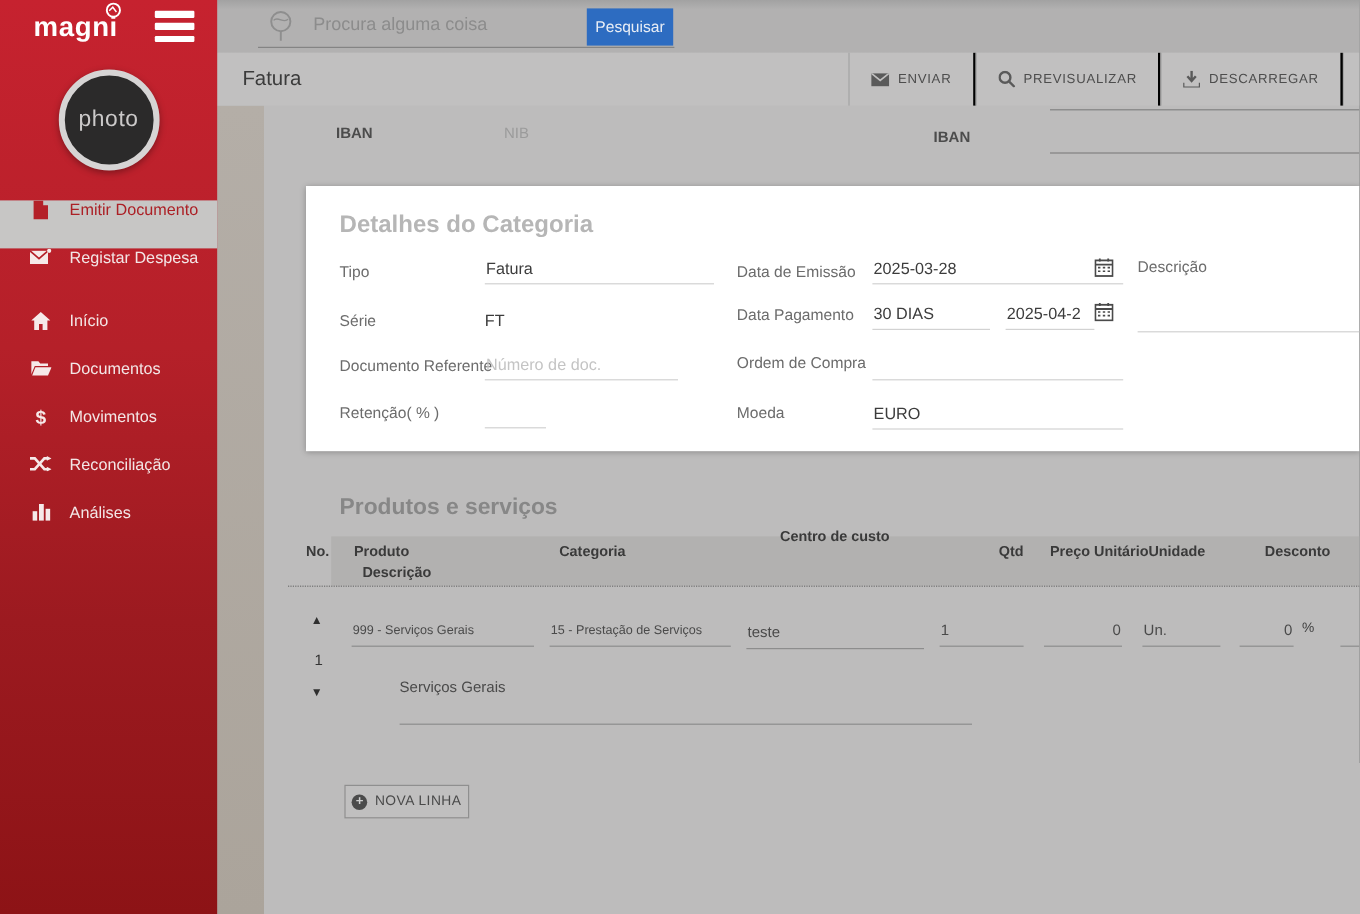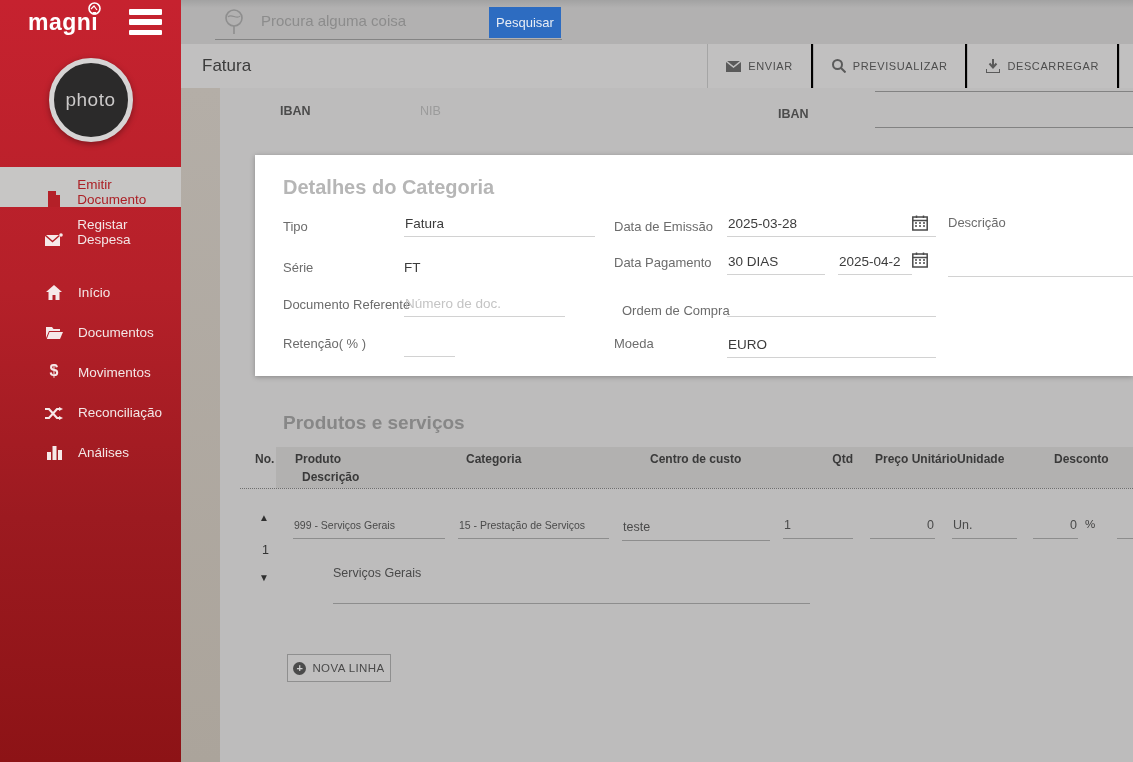--- a/index.html
+++ b/index.html
@@ -15,21 +15,21 @@
   .logo-row { position:absolute; left:0; top:0; width:181px; height:44px; display:flex; align-items:center; }
   .brand { position:relative; margin-left:28px; color:#fff; font-size:23px; font-weight:bold; letter-spacing:.5px; }
   .brand svg { position:absolute; right:-4px; top:-8px; }
   .hamburger { position:absolute; left:129px; top:9px; width:33px; height:26px; display:flex; flex-direction:column; justify-content:space-between; cursor:pointer; }
   .hamburger i { display:block; height:5.5px; background:#fff; border-radius:1px; }
   .avatar-wrap { position:absolute; left:0; top:58px; width:181px; display:flex; justify-content:center; }
   .avatar { width:84px; height:84px; border-radius:50%; background:#2b2a2a; border:5px solid #d6d4d4;
     box-shadow:0 2px 6px rgba(0,0,0,.35); display:flex; align-items:center; justify-content:center;
     color:#cbc9c9; font-size:19px; letter-spacing:.5px; }
   .nav { position:absolute; left:0; top:167px; width:181px; }
-  .nav-item { height:40px; display:flex; align-items:flex-end; color:#f3e6e6; cursor:pointer;padding-left:20px; }
+  .nav-item { height:40px; display:flex; align-items:flex-start; color:#f3e6e6; cursor:pointer; }
   .nav-item .nicon { width:20px; margin:0 14px 0 24px; display:flex; justify-content:center; color:#f6e9e9; }
   .nav-item .nlabel { font-size:13.5px; }
   .nav-item.active { background:#c7c6c5; color:#ac2026; }
   .nav-item.active .nicon { color:#b42028; }
   .nav-gap { height:13px; }
 
   
   .topbar { position:absolute; left:181px; top:0; width:952px; height:44px;
     background:linear-gradient(180deg,#a2a2a2 0%, #b2b1b1 18%, #b2b1b1 100%); z-index:2; }
   .search-zone { position:absolute; left:34px; top:0; width:347px; height:40px; border-bottom:1px solid #848484; }
@@ -264,38 +264,38 @@
       <span class="cal-icon" style="left:657px; top:97px;">
         <svg width="16" height="16" viewBox="0 0 16 16">
             <rect x="0.8" y="2" width="14.4" height="13" fill="none" stroke="currentColor" stroke-width="1.5"></rect>
             <line x1="0.8" y1="5.5" x2="15.2" y2="5.5" stroke="currentColor" stroke-width="1.5"></line>
             <line x1="4.5" y1="0.5" x2="4.5" y2="3" stroke="currentColor" stroke-width="1.5"></line>
             <line x1="11.5" y1="0.5" x2="11.5" y2="3" stroke="currentColor" stroke-width="1.5"></line>
             <path d="M3 8 h2 M7 8 h2 M11 8 h2 M3 11 h2 M7 11 h2 M11 11 h2" stroke="currentColor" stroke-width="1.3"></path>
           </svg>
       </span>
 
-      <span class="f-label" style="left:359px; top:148px;margin-left:8px;">Ordem de Compra</span>
+      <span class="f-label" style="left:359px; top:140px;">Ordem de Compra</span>
       <input class="f-input" style="left: 472px; top: 136px; width: 209px;" readonly="" value="">
 
       <span class="f-label" style="left:359px; top:181px;">Moeda</span>
       <input class="f-input" style="left: 472px; top: 177px; width: 209px;" readonly="" value="EURO">
 
       <span class="f-label" style="left:693px; top:60px;">Descrição</span>
       <input class="f-input" style="left: 693px; top: 96px; width: 185px;" readonly="" value="">
     </section>
 
     <h2 class="section-heading">Produtos e serviços</h2>
 
     <div class="thead-band"></div>
     <span class="th" style="left:35px; top:364px;">No.</span>
     <span class="th" style="left:75px; top:364px;">Produto</span>
     <span class="th" style="left:82px; top:382px;">Descrição</span>
     <span class="th" style="left:246px; top:364px;">Categoria</span>
-    <span class="th" style="left:430px; top:364px;">Centro de custo</span>
+    <span class="th" style="left:430px; top:352px;">Centro de custo</span>
     <span class="th" style="left:595px; top:364px; width:38px; text-align:right;">Qtd</span>
     <span class="th" style="left:655px; top:364px;">Preço Unitário</span>
     <span class="th" style="left:737px; top:364px;">Unidade</span>
     <span class="th" style="left:834px; top:364px;">Desconto</span>
     <div class="dotted"></div>
 
     <div>
       <span class="row-arrow" style="left:39px; top:425px;">▲</span>
       <span class="row-no" style="left:42px; top:455px;">1</span>
       <span class="row-arrow" style="left:39px; top:485px;">▼</span>

